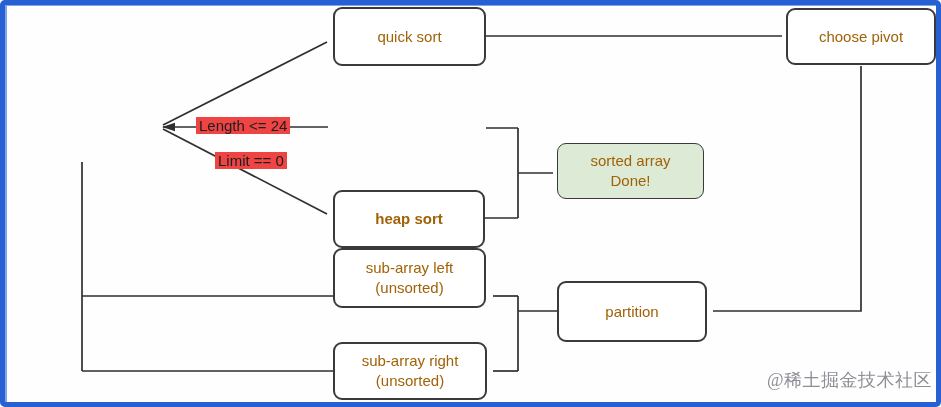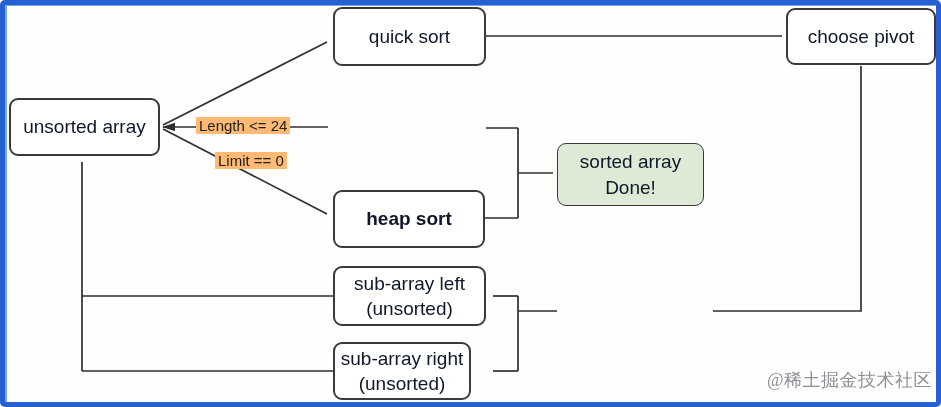--- a/index.html
+++ b/index.html
@@ -39,29 +39,29 @@
   .node {
     position: absolute;
     box-sizing: border-box;
     border: 2px solid #3a3a3a;
     border-radius: 9px;
     background: #ffffff;
     display: flex;
     flex-direction: column;
     align-items: center;
     justify-content: center;
-    font-size: 19px;
-    color: #0f172a;
+    font-size: 15px;
+    color: #a16207;
     line-height: 1.32;
     text-align: center;
     z-index: 2;
   }
   .edge-label {
     position: absolute;
-    background: #fdba74;
+    background: #ef4444;
     padding: 0 3px;
     font-size: 15px;
     color: #1e1e1e;
     white-space: nowrap;
     z-index: 3;
   }
   .watermark {
     position: absolute;
     top: 368px;
     right: 9px;
@@ -93,49 +93,49 @@
       <path d="M518,173 L553,173" marker-end="url(#arr)"></path>
       <path d="M861,66 L861,311 L713,311" marker-end="url(#arr)"></path>
       <path d="M557,311 L518,311 M518,296 L518,371"></path>
       <path d="M518,296 L493,296" marker-end="url(#arr)"></path>
       <path d="M518,371 L493,371" marker-end="url(#arr)"></path>
       <path d="M333,296 L82,296 M333,371 L82,371"></path>
       <path d="M82,371 L82,162" marker-end="url(#arr)"></path>
     </g>
   </svg>
 
-  <div class="node" style="left: 9px; top: 98px; width: 151px; height: 58px; border-color: rgb(58, 58, 58);">
-    <span>unsorted array</span>
-  </div>
 
   <div class="node" style="left: 333px; top: 7px; width: 153px; height: 59px; border-color: rgb(58, 58, 58);">
     <span>quick sort</span>
   </div>
 
 
   <div class="node" style="left: 333px; top: 190px; width: 152px; height: 58px; border-color: rgb(58, 58, 58); font-weight: bold;">
     <span>heap sort</span>
   </div>
 
-  <div class="node" style="left: 557px; top: 143px; width: 147px; height: 63px; border-width: 1.5px; background: rgb(220, 234, 214);">
+  <div class="node" style="left: 557px; top: 143px; width: 147px; height: 56px; border-width: 1.5px; background: rgb(220, 234, 214);">
     <span>sorted array</span>
     <span>Done!</span>
   </div>
 
   <div class="node" style="left: 786px; top: 8px; width: 150px; height: 57px; border-color: rgb(58, 58, 58);">
     <span>choose pivot</span>
   </div>
 
+  <div class="node" style="left: 557px; top: 281px; width: 150px; height: 61px; border-color: rgb(58, 58, 58);">
+    <span>partition</span>
+  </div>
 
-  <div class="node" style="left: 333px; top: 266px; width: 153px; height: 60px; border-color: rgb(58, 58, 58);">
+  <div class="node" style="left: 333px; top: 248px; width: 153px; height: 60px; border-color: rgb(58, 58, 58);">
     <span>sub-array left</span>
     <span>(unsorted)</span>
   </div>
 
-  <div class="node" style="left: 333px; top: 342px; width: 138px; height: 58px; border-color: rgb(58, 58, 58);">
+  <div class="node" style="left: 333px; top: 342px; width: 154px; height: 58px; border-color: rgb(58, 58, 58);">
     <span>sub-array right</span>
     <span>(unsorted)</span>
   </div>
 
   <div class="edge-label" style="left:196px; top:117px;">Length &lt;= 24</div>
 
   <div class="edge-label" style="left:215px; top:152px;">Limit == 0</div>
 
   <div class="watermark" style="color: rgb(141, 142, 150);">@稀土掘金技术社区</div>
 

